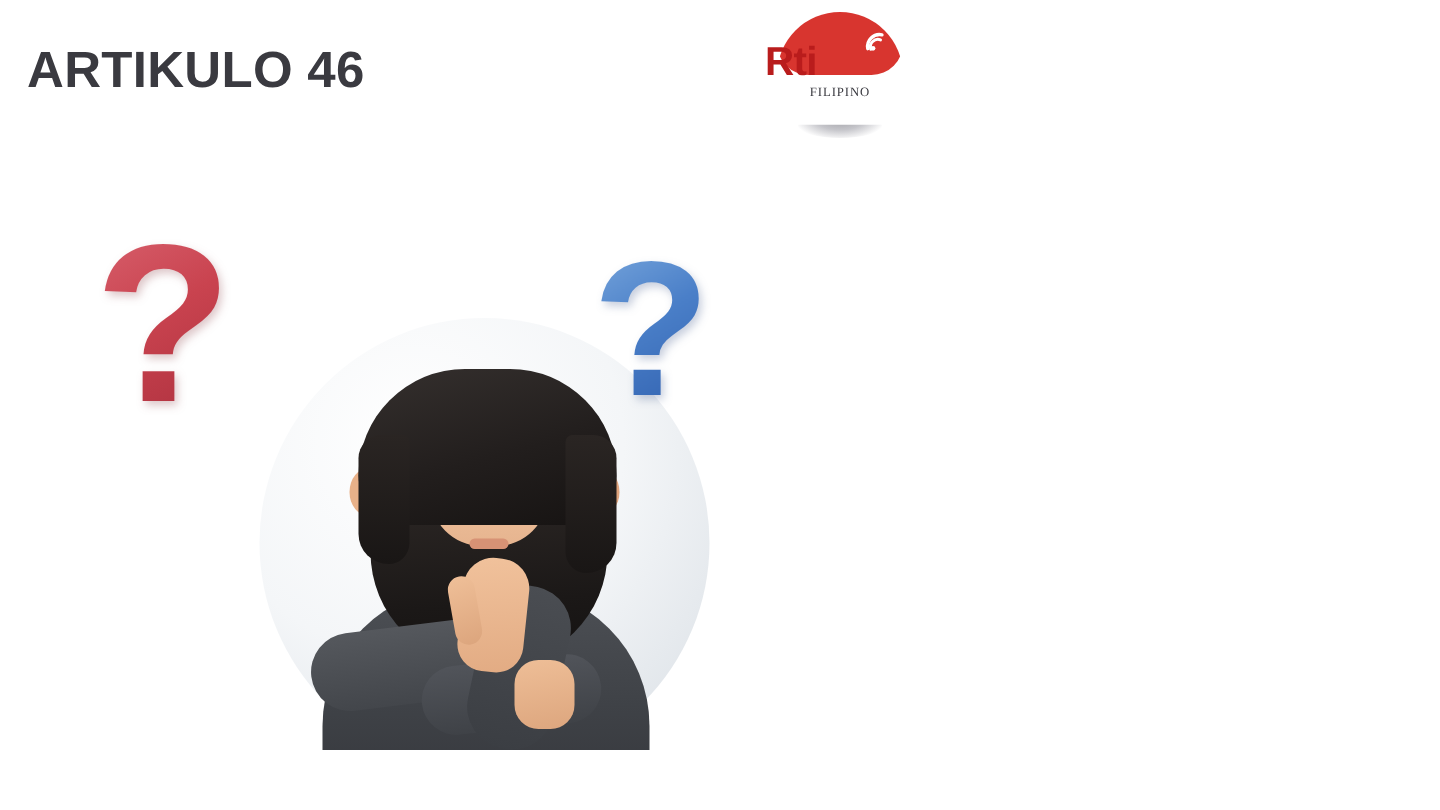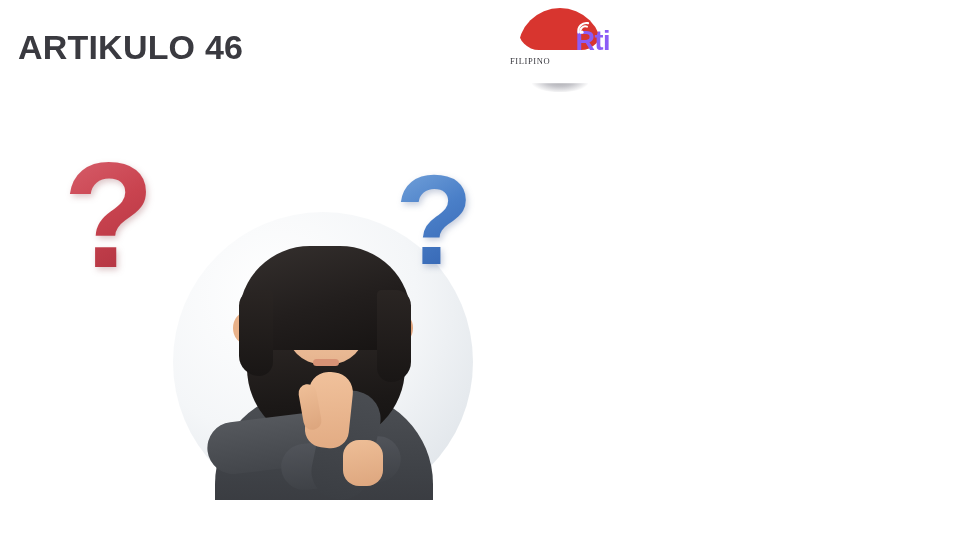--- a/index.html
+++ b/index.html
@@ -50,41 +50,41 @@
     height: 84px;
     background: #d8352f;
     border-radius: 42px 42px 42px 42px / 42px 42px 10px 10px;
     clip-path: inset(0 0 50% 0 round 42px);
   }
   .logo-wordmark {
     position: absolute;
     left: 0;
     top: 22px;
     width: 100px;
-    text-align: right;
-    color: #8b5cf6;
+    text-align: left;
+    color: #b91c1c;
     font-size: 27px;
     font-weight: bold;
     font-family: "Liberation Sans", sans-serif;
     letter-spacing: -0.5px;
     line-height: 1;
   }
   .logo-signal {
     position: absolute;
     left: 66px;
     top: 15px;
     width: 16px;
     height: 14px;
   }
   .logo-sub {
     position: absolute;
     left: 0;
     top: 50px;
     width: 100px;
-    text-align: left;
+    text-align: center;
     font-family: "Liberation Serif", serif;
     font-size: 8.5px;
     letter-spacing: 0.6px;
     color: #3a3a40;
   }
   .logo-shadow {
     position: absolute;
     left: 22px;
     top: 70px;
     width: 56px;

